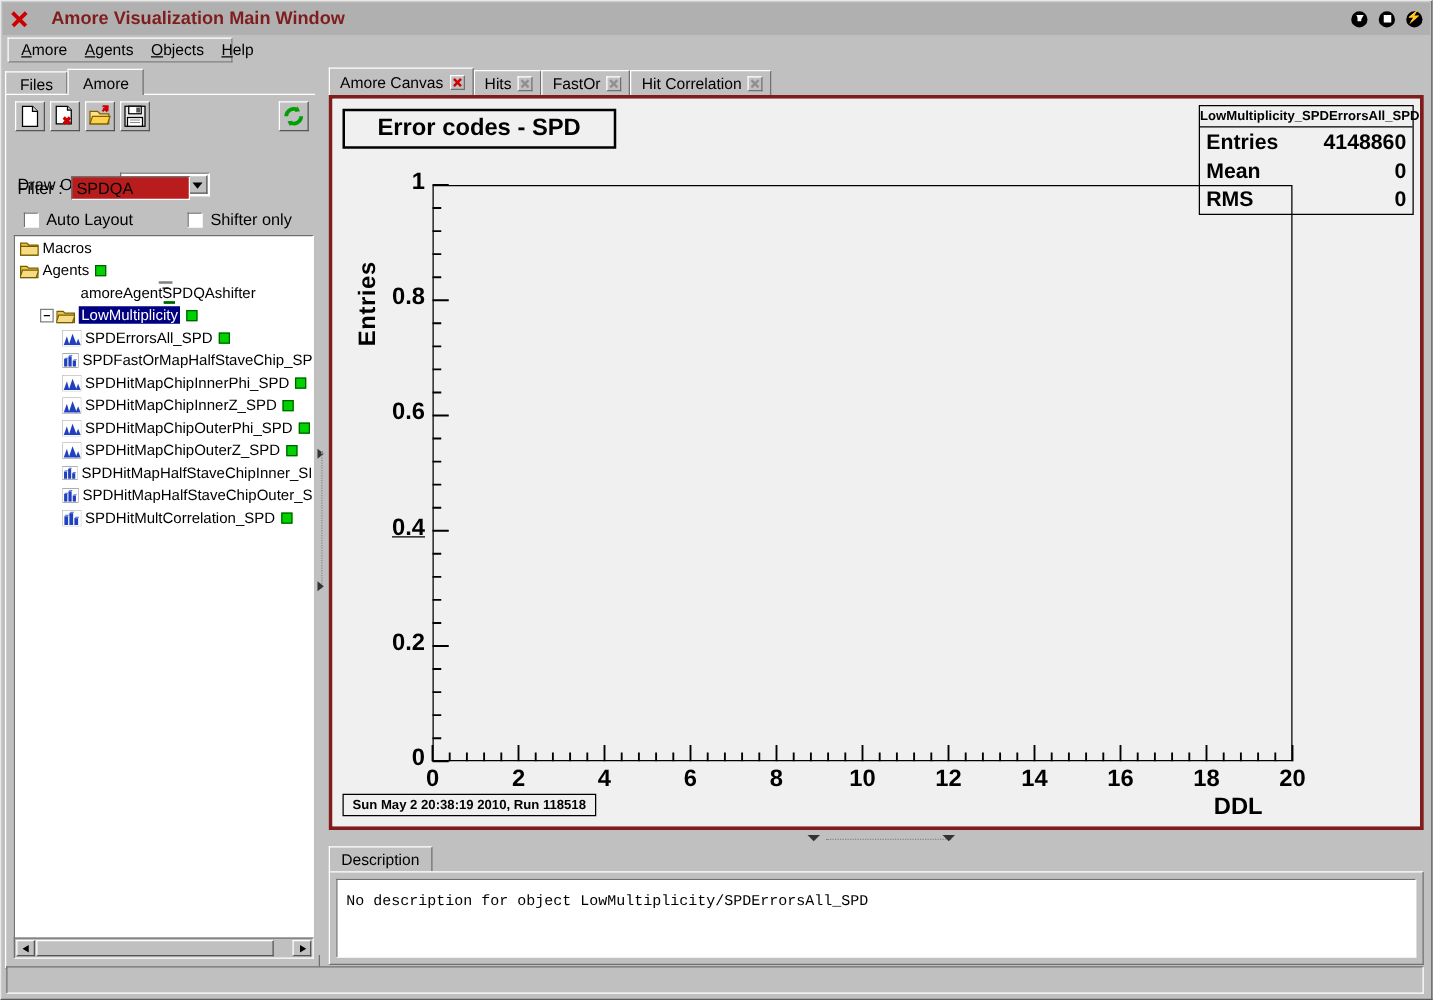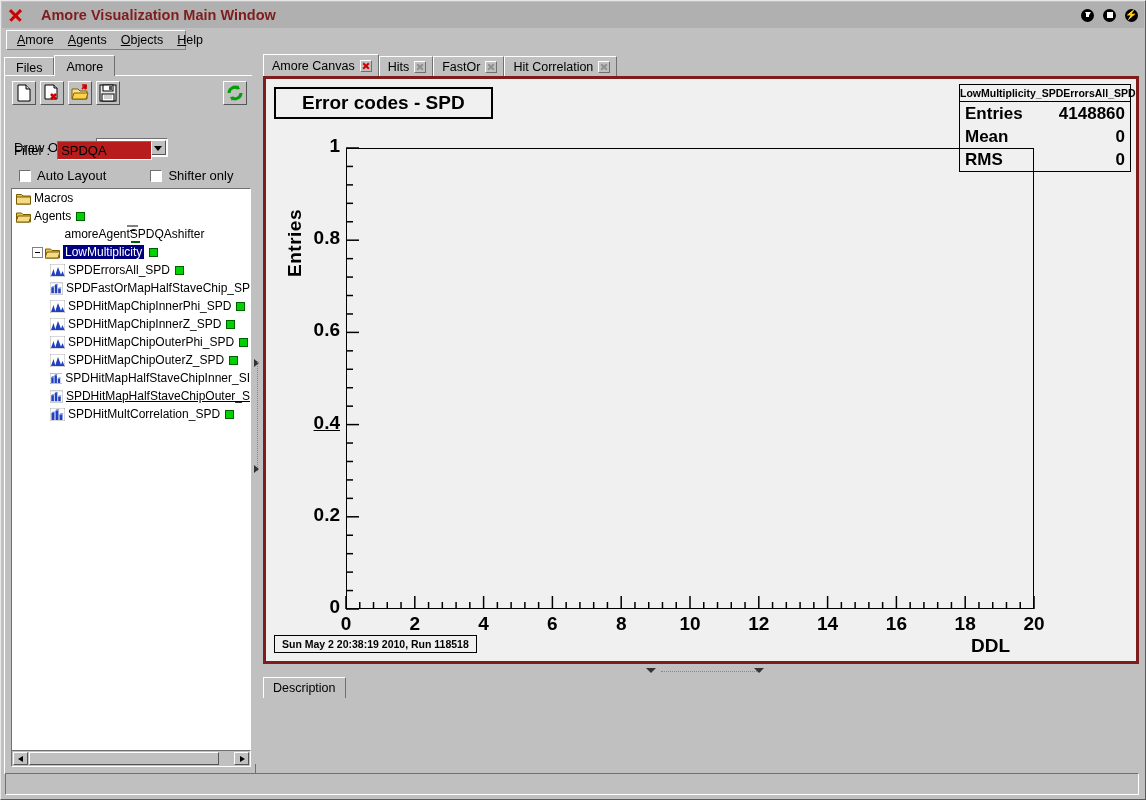--- a/index.html
+++ b/index.html
@@ -360,21 +360,21 @@
               <rect x="0" y="0" width="15" height="13" fill="#fff" stroke="#666" stroke-width="0.5"></rect>
               <rect x="1.5" y="5" width="3" height="7" fill="#2040c0"></rect>
               <rect x="5.5" y="2.5" width="3" height="9.5" fill="#2040c0"></rect>
               <rect x="9.5" y="6.5" width="3" height="5.5" fill="#2040c0"></rect>
               <path d="M1.5 5 l1 -1.2 h3 l-1 1.2 z" fill="#6080e0"></path>
               <path d="M5.5 2.5 l1 -1.2 h3 l-1 1.2 z" fill="#6080e0"></path>
               <path d="M9.5 6.5 l1 -1.2 h3 l-1 1.2 z" fill="#6080e0"></path>
             </svg>
             <span class="tname">SPDHitMapHalfStaveChipInner_SI</span>
           </div>
-          <div class="tnode" style="padding-left: 38px; text-decoration: underline;">
+          <div class="tnode" style="padding-left: 38px;">
             <svg width="15" height="13" viewBox="0 0 15 13">
               <rect x="0" y="0" width="15" height="13" fill="#fff" stroke="#666" stroke-width="0.5"></rect>
               <rect x="1.5" y="5" width="3" height="7" fill="#2040c0"></rect>
               <rect x="5.5" y="2.5" width="3" height="9.5" fill="#2040c0"></rect>
               <rect x="9.5" y="6.5" width="3" height="5.5" fill="#2040c0"></rect>
               <path d="M1.5 5 l1 -1.2 h3 l-1 1.2 z" fill="#6080e0"></path>
               <path d="M5.5 2.5 l1 -1.2 h3 l-1 1.2 z" fill="#6080e0"></path>
               <path d="M9.5 6.5 l1 -1.2 h3 l-1 1.2 z" fill="#6080e0"></path>
             </svg>
             <span class="tname">SPDHitMapHalfStaveChipOuter_S</span>
@@ -568,18 +568,21 @@
     <div class="hsplit">
       <div class="chev" style="left:383px"></div>
       <div class="dotline"></div>
       <div class="chev" style="left:491px"></div>
     </div>
 
     <div class="descwrap">
       <div class="desctabrow">
         <div class="dtab">Description</div>
       </div>
+      <div class="descbody">
+        <div class="desctext">No description for object LowMultiplicity/SPDErrorsAll_SPD</div>
+      </div>
     </div>
 
   </div>
 
   <div class="statusbar"></div>
 </div>
 
 </body></html>

